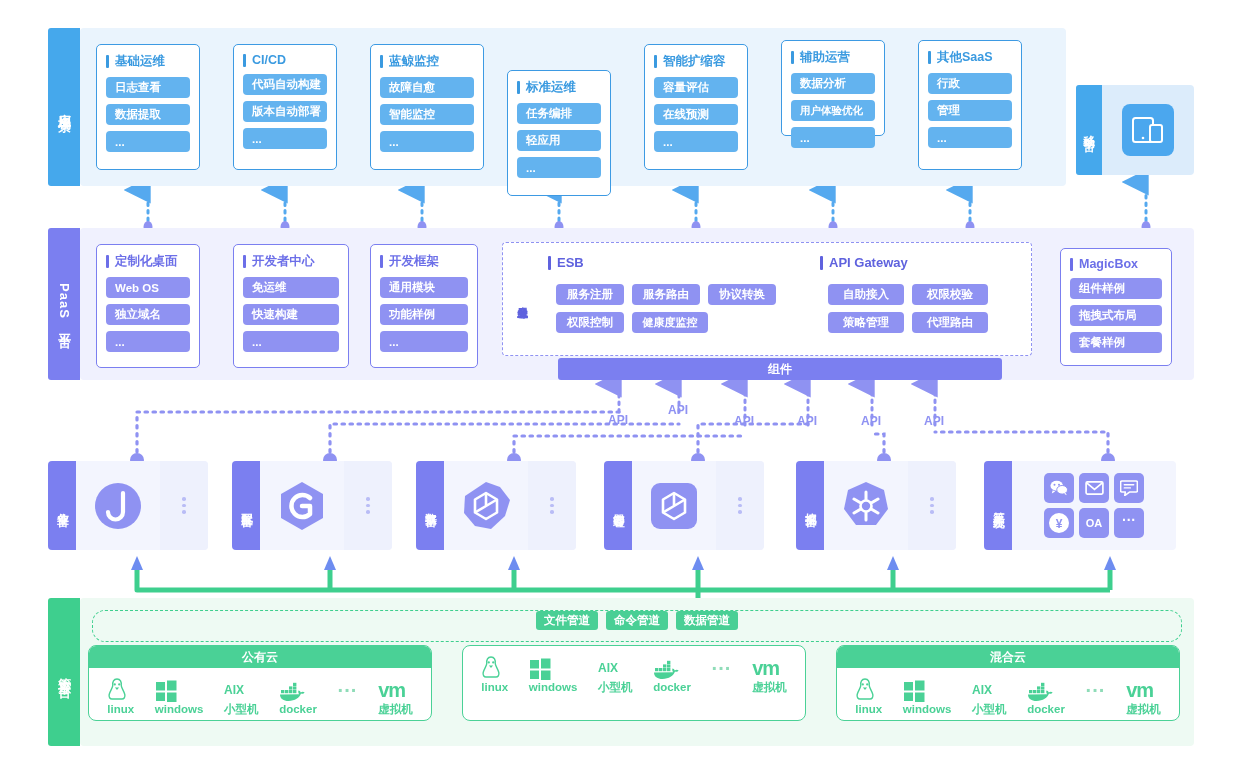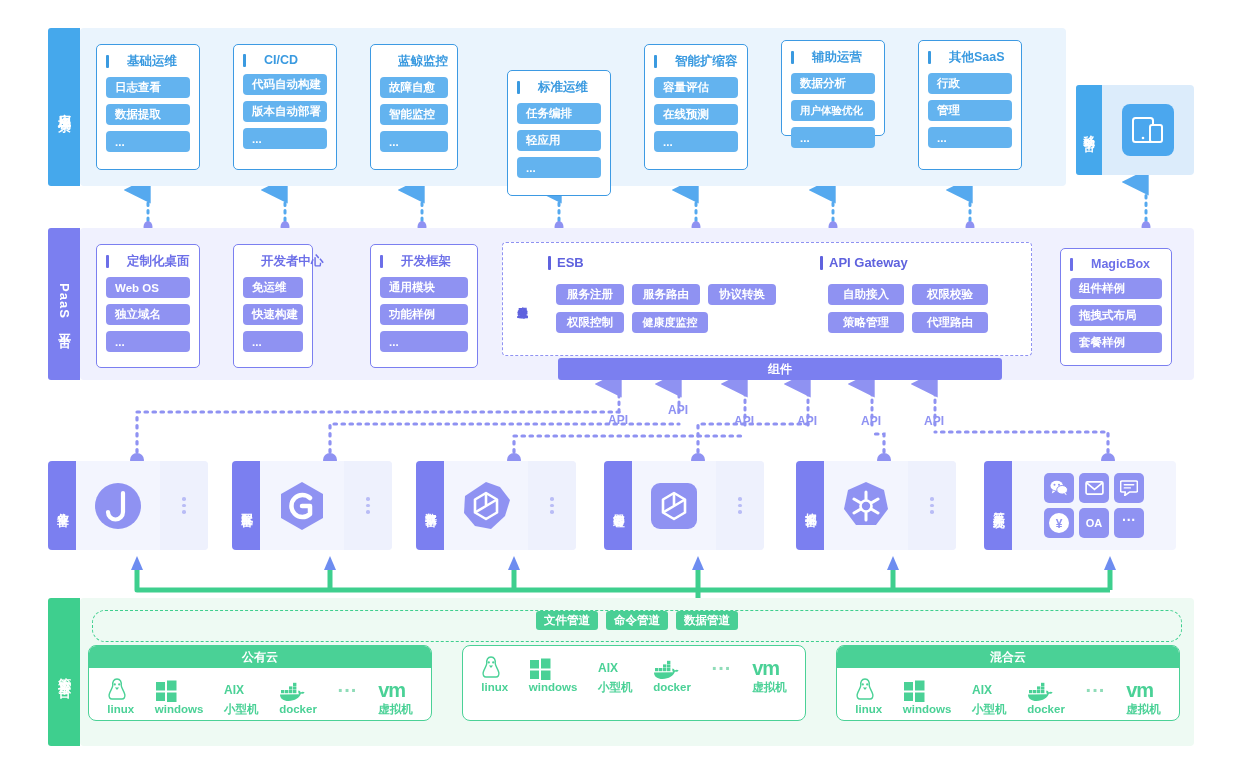--- a/index.html
+++ b/index.html
@@ -45,21 +45,20 @@
     border:1.6px solid #3d9ae3;
     border-radius:5px;
     padding:8px 9px 9px 9px;
   }
   .card-title{
     display:flex;align-items:center;
     font-size:12.5px;font-weight:bold;
     color:#3a9ae0;
     margin-bottom:7px;
     white-space:nowrap;
-    gap:12px;
   }
   .card-title .bar{
     display:inline-block;width:3px;height:13px;
     background:#3a9ae0;margin-right:6px;border-radius:1px;
   }
   .pill{
     height:21px;border-radius:4px;
     display:flex;align-items:center;
     padding-left:9px;
     font-size:11.5px;font-weight:bold;color:#ffffff;
@@ -324,21 +323,21 @@
   <div class="abs app-card" style="left:233px;top:44px;width:104px;height:126px;">
     <div class="card-title">
       <span class="bar"></span>
       <span>CI/CD</span>
     </div>
     <div class="pill blue">代码自动构建</div>
     <div class="pill blue">版本自动部署</div>
     <div class="pill blue">...</div>
   </div>
 
-  <div class="abs app-card" style="left:370px;top:44px;width:88px;height:126px;">
+  <div class="abs app-card" style="left:370px;top:44px;width:114px;height:126px;">
     <div class="card-title">
       <span class="bar"></span>
       <span>蓝鲸监控</span>
     </div>
     <div class="pill blue">故障自愈</div>
     <div class="pill blue">智能监控</div>
     <div class="pill blue">...</div>
   </div>
 
   <div class="abs app-card" style="left:507px;top:44px;width:104px;height:126px;margin-top:26px;">
@@ -396,21 +395,21 @@
 
   <div class="abs paas-card" style="left:96px;top:244px;width:104px;height:124px;">
     <div class="card-title">
       <span class="bar"></span>
       <span>定制化桌面</span>
     </div>
     <div class="pill purple">Web OS</div>
     <div class="pill purple">独立域名</div>
     <div class="pill purple">...</div>
   </div>
-  <div class="abs paas-card" style="left:233px;top:244px;width:80px;height:124px;">
+  <div class="abs paas-card" style="left:233px;top:244px;width:116px;height:124px;">
     <div class="card-title">
       <span class="bar"></span>
       <span>开发者中心</span>
     </div>
     <div class="pill purple">免运维</div>
     <div class="pill purple">快速构建</div>
     <div class="pill purple">...</div>
   </div>
   <div class="abs paas-card" style="left:370px;top:244px;width:108px;height:124px;">
     <div class="card-title">

